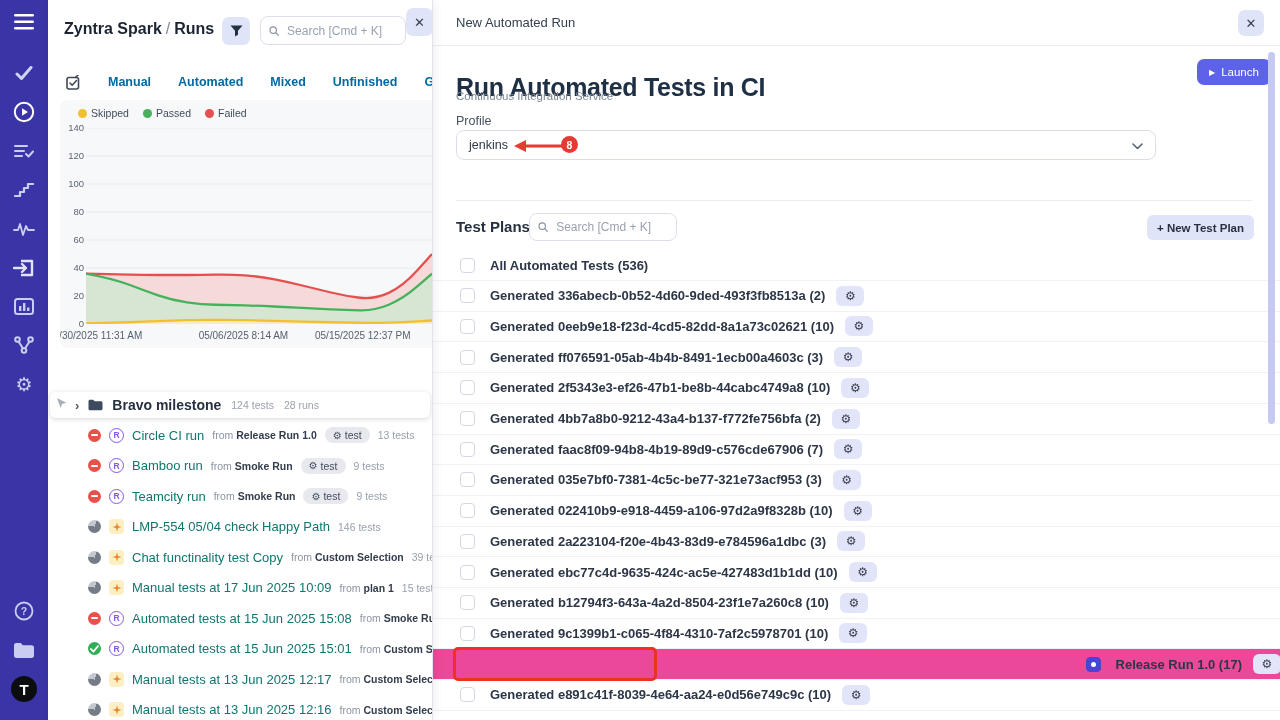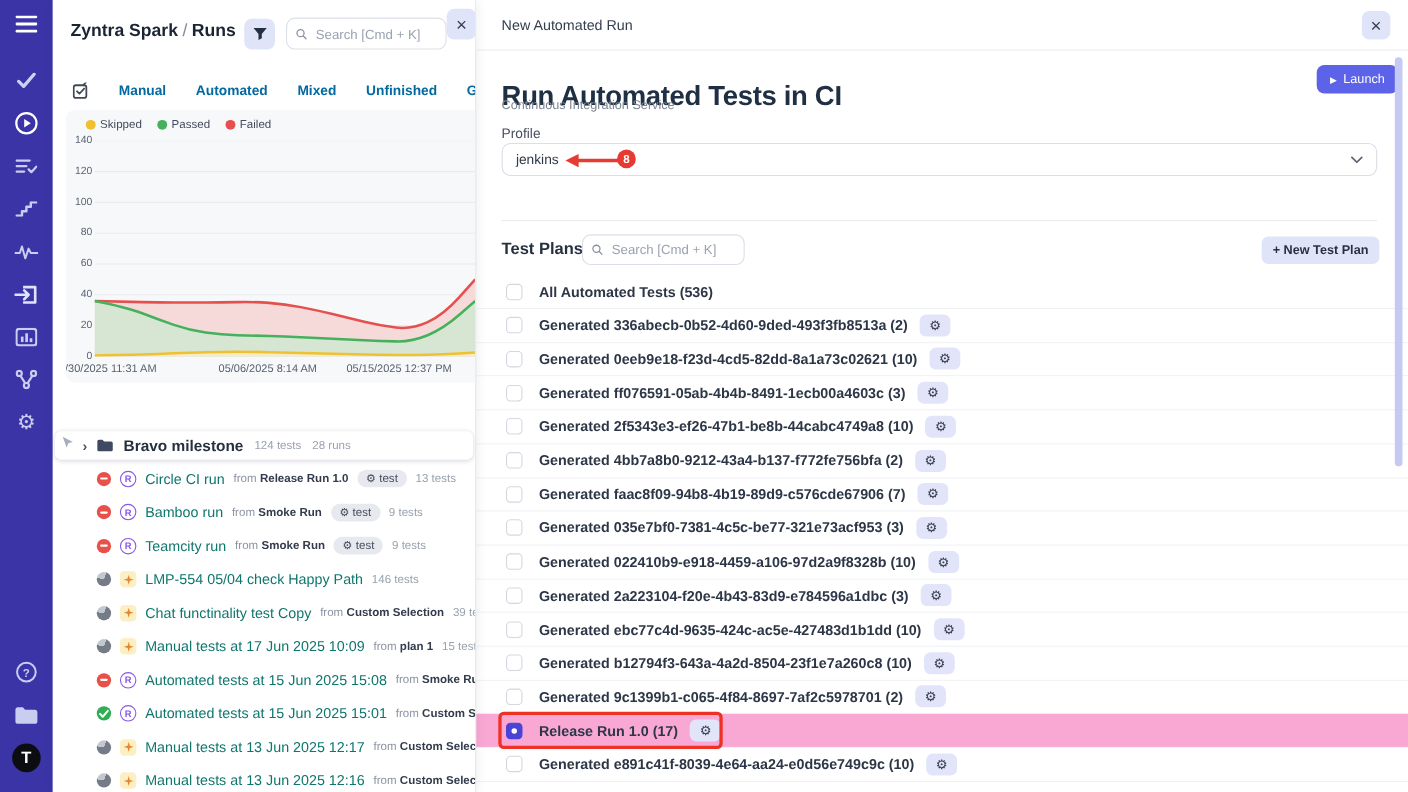--- a/index.html
+++ b/index.html
@@ -55,32 +55,32 @@
   
   .panel{position:absolute;left:432px;top:0;width:848px;height:720px;background:#fff;border-left:1px solid #eceef2;}
   .p-topbar{position:absolute;left:0;top:0;width:848px;height:45px;border-bottom:1px solid #ededf1;background:#fff;}
   .p-topbar .t{position:absolute;left:23px;top:15px;font-size:13px;color:#333e4f;}
   .p-close{position:absolute;right:17px;top:10px;width:26px;height:26px;font-size:13px;color:#39404e;}
   .p-title{position:absolute;left:23px;top:56px;font-size:25px;font-weight:bold;color:#203044;letter-spacing:-0.3px;}
   .p-sub{position:absolute;left:23px;top:90px;font-size:11.5px;color:#7d8592;}
   .launch{position:absolute;left:764px;top:59px;height:26px;padding:0 12px;background:#5d63e8;color:#fff;border:none;border-radius:7px;font-size:11.5px;display:flex;align-items:center;gap:6px;cursor:pointer;font-family:"Liberation Sans",sans-serif;}
   .launch .tri{font-size:8px;}
   .p-label{position:absolute;left:23px;top:114px;font-size:12.5px;color:#49515f;}
-  .p-select{position:absolute;left:23px;top:130px;width:796px;height:30px;border:1px solid #dbdee6;border-radius:8px;box-sizing:border-box;display:flex;align-items:center;padding:0 12px;cursor:pointer;background:#fff;}
+  .p-select{position:absolute;left:23px;top:130px;width:700px;height:30px;border:1px solid #dbdee6;border-radius:8px;box-sizing:border-box;display:flex;align-items:center;padding:0 12px;cursor:pointer;background:#fff;}
   .p-select .val{font-size:12.5px;color:#2f3947;}
   .p-select .chev{margin-left:auto;color:#5b6472;}
   .annot-arrow{position:absolute;left:80px;top:138px;pointer-events:none;}
   .annot-num{position:absolute;left:128px;top:136px;width:17px;height:17px;border-radius:50%;background:#e63a33;color:#fff;font-size:10.5px;font-weight:bold;display:flex;align-items:center;justify-content:center;pointer-events:none;}
   .p-divider{position:absolute;left:23px;top:200px;width:796px;border-top:1px solid #e9ebef;}
   .tp-title{position:absolute;left:23px;top:218px;font-size:15px;font-weight:bold;color:#27303f;}
   .p-search{position:absolute;left:96px;top:213px;width:148px;height:28px;border:1px solid #dcdfe8;border-radius:8px;background:#fff;display:flex;align-items:center;padding:0 8px;box-sizing:border-box;}
   .new-plan{position:absolute;right:27px;top:215px;height:25px;padding:0 10px;font-size:11.5px;font-weight:bold;color:#27303f;border-radius:6px;}
   
   .plan-row{position:absolute;left:0;width:848px;height:31px;display:flex;align-items:center;padding-left:27px;box-sizing:border-box;border-bottom:1px solid #f1f2f5;cursor:pointer;}
-  .plan-row.hl{background:#f9a8d4;}
+  .plan-row.hl{background:#ec4899;justify-content:flex-end;}
   .cbx{width:15px;height:15px;border:1.5px solid #d3d7df;border-radius:4px;background:#fff;box-sizing:border-box;flex:0 0 15px;display:flex;align-items:center;justify-content:center;cursor:pointer;}
   .cbx.on{background:#4b43d6;border-color:#4b43d6;}
   .cbx.on .dot{width:5px;height:5px;border-radius:50%;background:#fff;}
   .plan-label{margin-left:15px;font-size:13px;font-weight:bold;color:#2c3646;}
   .gear-pill{margin-left:11px;width:28px;height:20px;background:#e2e5fa;border-radius:6px;border:none;display:flex;align-items:center;justify-content:center;font-size:12px;color:#3a4252;cursor:pointer;}
   .red-box{position:absolute;left:20px;top:-2px;width:204px;height:34px;border:3px solid #ee3124;border-radius:5px;pointer-events:none;box-sizing:border-box;}
   .p-scrollbar{position:absolute;left:835px;top:52px;width:7px;height:372px;background:#c6c9f2;border-radius:4px;cursor:pointer;}
 </style>
 </head>
 <body>
@@ -502,21 +502,21 @@
         </div>
         <div class="plan-row" style="top: 587.7px;">
           <span class="cbx"></span>
           <span class="plan-label">Generated b12794f3-643a-4a2d-8504-23f1e7a260c8 (10)</span>
           <button class="gear-pill">
             <span>⚙</span>
           </button>
         </div>
         <div class="plan-row" style="top: 618.4px;">
           <span class="cbx"></span>
-          <span class="plan-label">Generated 9c1399b1-c065-4f84-8697-7af2c5978701 (2)</span>
+          <span class="plan-label">Generated 9c1399b1-c065-4f84-4310-7af2c5978701 (10)</span>
           <button class="gear-pill">
             <span>⚙</span>
           </button>
         </div>
         <div class="plan-row hl" style="top: 649.1px;">
           <span class="cbx on">
             <span class="dot"></span>
           </span>
           <span class="plan-label">Release Run 1.0 (17)</span>
           <button class="gear-pill">

